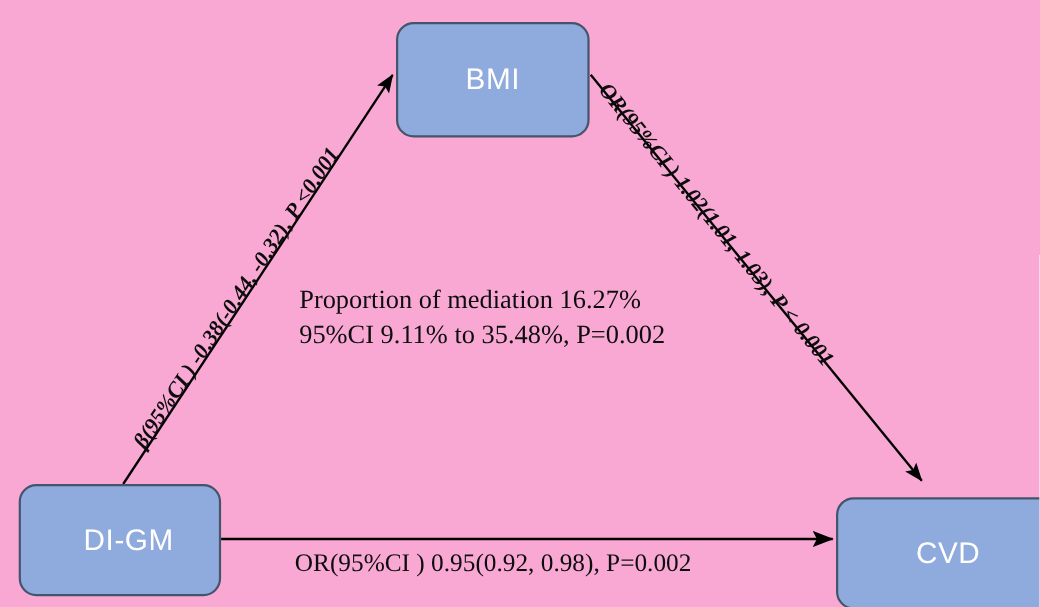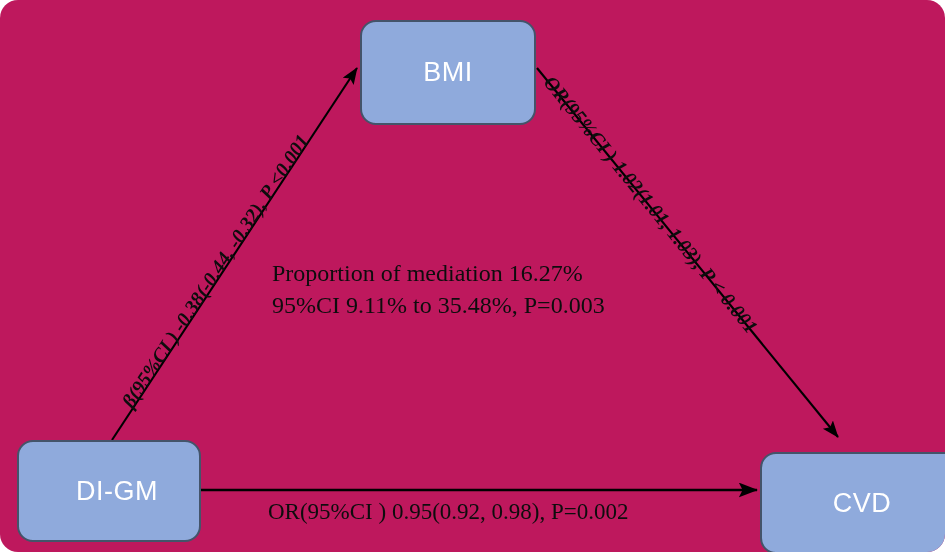--- a/index.html
+++ b/index.html
@@ -5,24 +5,23 @@
 <style>
   html, body {
     margin: 0;
     padding: 0;
     background: #ffffff;
   }
   #stage {
     position: relative;
     width: 945px;
     height: 552px;
-    background: #be185d;
+    background: #f9a8d4;
     overflow: hidden;
     font-family: "Liberation Serif", serif;
-    border-radius: 18px;
   }
 
   
   .node {
     position: absolute;
     box-sizing: border-box;
     background: #8faadc;
     border: 2px solid #44546a;
     border-radius: 16px;
     display: flex;
@@ -129,16 +128,16 @@
   </div>
 
   <div id="label-a" class="edge-label">β(95%CI ) -0.38(-0.44, -0.32), P &lt;0.001</div>
 
   <div id="label-b" class="edge-label">OR(95%CI ) 1.02(1.01, 1.03), P &lt; 0.001</div>
 
   <div id="label-c" class="edge-label">OR(95%CI ) 0.95(0.92, 0.98), P=0.002</div>
 
   <div id="mediation-note">
     <div>Proportion of mediation 16.27%</div>
-    <div>95%CI 9.11% to 35.48%, P=0.003</div>
+    <div>95%CI 9.11% to 35.48%, P=0.002</div>
   </div>
 
 </div>
 
 </body></html>

